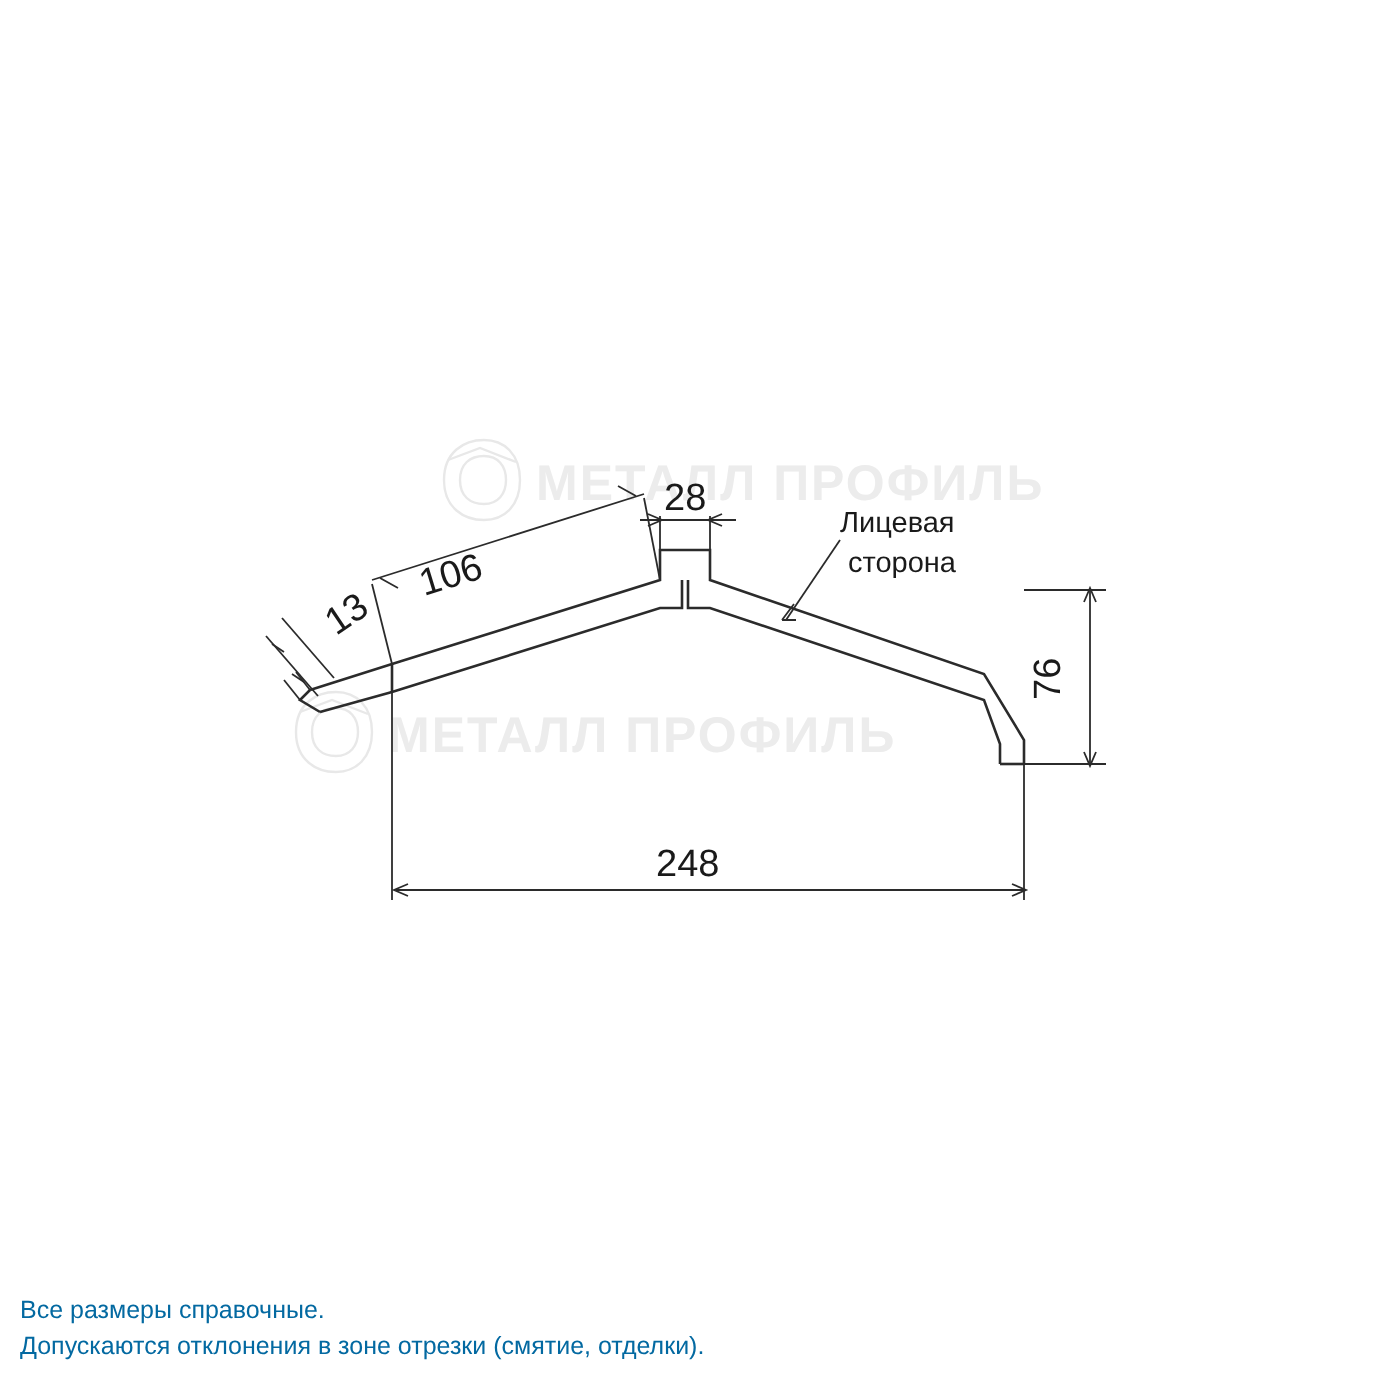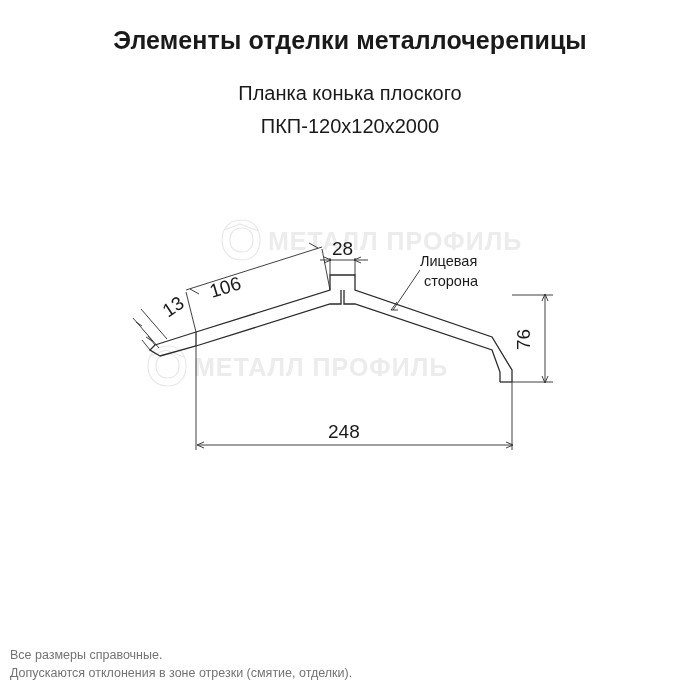--- a/index.html
+++ b/index.html
@@ -50,21 +50,21 @@
     left: 0;
     width: 688px;
     height: 430px;
   }
   .footer {
     position: absolute;
     left: 10px;
     bottom: 18px;
     font-size: 12.5px;
     line-height: 18px;
-    color: #737373;
+    color: #0369a1;
   }
   svg { display: block; }
   .wm {
     fill: none;
     stroke: #e8e8e8;
     stroke-width: 1.2;
   }
   .wm-text {
     fill: #ececec;
     font-family: "Liberation Sans", sans-serif;
@@ -97,25 +97,20 @@
     fill: #1a1a1a;
     font-family: "Liberation Sans", sans-serif;
     font-size: 14.5px;
   }
 </style>
 </head>
 <body>
 
 <div class="page">
 
-  <div class="header">
-    <div class="title-main">Элементы отделки металлочерепицы</div>
-    <div class="title-sub">Планка конька плоского</div>
-    <div class="title-code">ПКП-120х120х2000</div>
-  </div>
 
   <div class="drawing">
     <svg width="700" height="430" viewBox="0 0 700 430">
 
       <g opacity="1">
         <g>
           <g class="wm" transform="translate(222,72)">
             <path d="M0,18 C0,4 10,-2 20,-2 C30,-2 38,5 38,18 C38,31 30,38 20,38 C10,38 0,32 0,18 Z"></path>
             <path d="M8,18 C8,10 13,6 20,6 C27,6 31,11 31,18 C31,25 27,30 20,30 C13,30 8,26 8,18 Z"></path>
             <path d="M2,8 L18,2 L36,9"></path>

